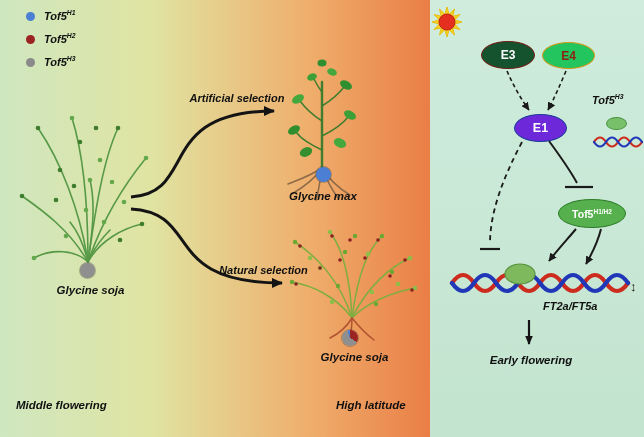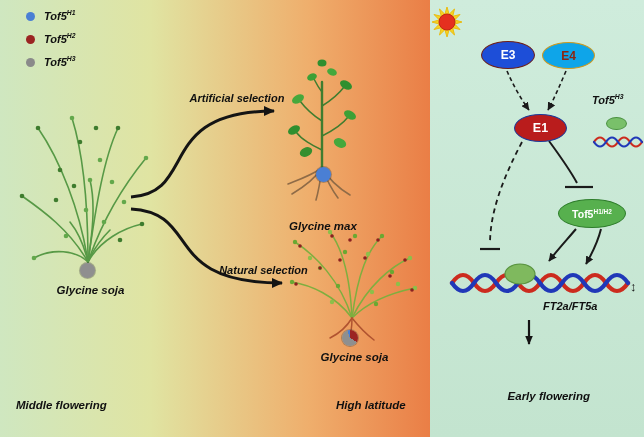--- a/index.html
+++ b/index.html
@@ -15,27 +15,27 @@
   .legend{position:absolute;left:26px;top:10px;z-index:4;display:flex;flex-direction:column;gap:11px;}
   .legend-row{display:flex;align-items:center;gap:9px;}
   .legend-dot{width:9px;height:9px;border-radius:50%;}
   .legend-label{font-size:11px;font-weight:bold;font-style:italic;}
 
   
   .lbl{position:absolute;z-index:4;font-weight:bold;font-style:italic;}
   .lbl-artificial{left:172px;top:92px;width:130px;text-align:center;font-size:11px;}
   .lbl-natural{left:206px;top:264px;width:115px;text-align:center;font-size:11px;}
   .lbl-gsource{left:38px;top:284px;width:105px;text-align:center;font-size:11.5px;font-style:italic;}
-  .lbl-gmax{left:268px;top:190px;width:110px;text-align:center;font-size:11.5px;font-style:italic;margin-top:30px;}
+  .lbl-gmax{left:268px;top:190px;width:110px;text-align:center;font-size:11.5px;font-style:italic;}
   .lbl-ghigh{left:302px;top:351px;width:105px;text-align:center;font-size:11.5px;font-style:italic;}
   .lbl-midlat{left:16px;top:399px;font-size:11.5px;}
   .lbl-highlat{left:336px;top:399px;font-size:11.5px;}
   .lbl-tof5h3{left:592px;top:94px;font-size:11px;font-style:italic;}
   .lbl-ft{left:543px;top:300px;font-size:11px;}
-  .lbl-early{left:472px;top:354px;width:118px;text-align:right;font-size:11.5px;margin-top:36px;}
+  .lbl-early{left:472px;top:354px;width:118px;text-align:center;font-size:11.5px;}
   .lbl-dblarrow{left:630px;top:279px;font-size:13px;z-index:4;}
 
   sup{font-size:0.62em;line-height:0;}
 
   
   .pie{position:absolute;z-index:4;border-radius:50%;box-shadow:0 0 0 1px rgba(60,60,60,.35);}
   .pie-source{left:80px;top:263px;width:15px;height:15px;}
   .pie-max{left:316px;top:167px;width:15px;height:15px;}
   .pie-high{left:342px;top:330px;width:16px;height:16px;}
 
@@ -240,27 +240,27 @@
   <div class="lbl lbl-gsource">Glycine soja</div>
   <div class="lbl lbl-gmax">Glycine max</div>
   <div class="lbl lbl-ghigh">Glycine soja</div>
   <div class="lbl lbl-midlat">Middle flowering</div>
   <div class="lbl lbl-highlat">High latitude</div>
 
   <div class="pie pie-source" style="background: rgb(143, 143, 143);"></div>
   <div class="pie pie-max" style="background: rgb(74, 127, 212);"></div>
   <div class="pie pie-high" style="background: conic-gradient(rgb(155, 36, 34) 0deg, rgb(155, 36, 34) 120deg, rgb(143, 143, 143) 120deg, rgb(143, 143, 143) 340deg, rgb(74, 127, 212) 340deg, rgb(74, 127, 212) 360deg);"></div>
 
-  <div class="node node-e3" style="background: #1d4ed8;">
+  <div class="node node-e3" style="background: #14532d;">
       <span>E3</span>
     </div>
-  <div class="node node-e4" style="background: #0ea5e9;">
+  <div class="node node-e4" style="background: #22c55e;">
       <span>E4</span>
     </div>
-  <div class="node node-e1" style="background: #b91c1c;">
+  <div class="node node-e1" style="background: #6d28d9;">
       <span>E1</span>
     </div>
   <div class="node node-tof5" style="background: rgb(87, 176, 78);">
       <span><span>Tof5</span><sup>H1/H2</sup></span>
     </div>
   <div class="node node-tof5-small" style="background: rgb(121, 192, 106);"></div>
 
   <div class="lbl lbl-tof5h3"><span>Tof5</span><sup>H3</sup></div>
   <div class="lbl lbl-ft">FT2a/FT5a</div>
   <div class="lbl lbl-early">Early flowering</div>

